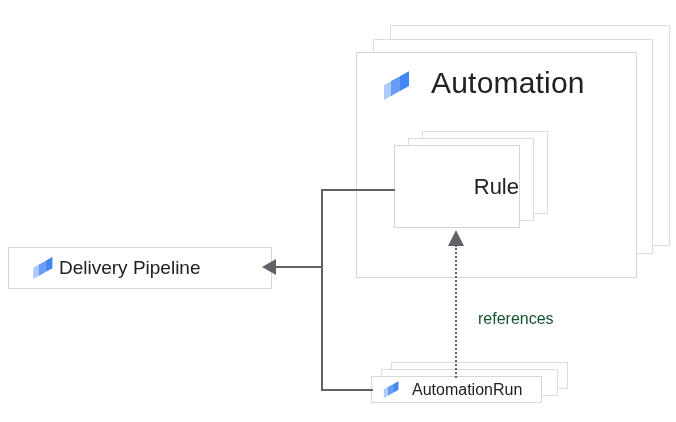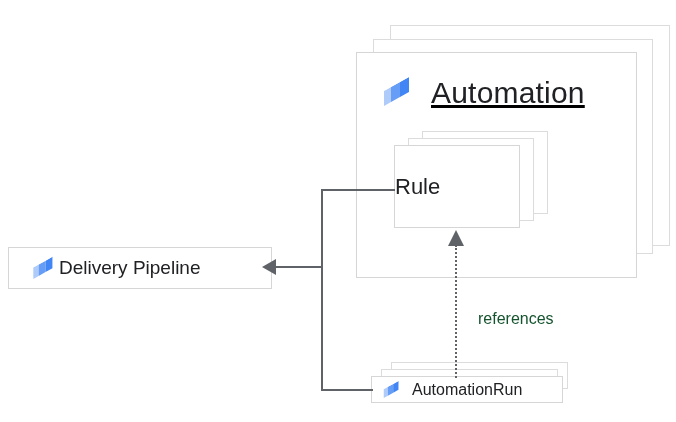--- a/index.html
+++ b/index.html
@@ -32,37 +32,36 @@
   #automation-back  { left: 390px; top: 25px;  width: 280px; height: 221px; z-index: 1; }
   #automation-mid   { left: 373px; top: 39px;  width: 280px; height: 215px; z-index: 2; }
   #automation-front { left: 356px; top: 52px;  width: 281px; height: 226px; z-index: 3; }
 
   #automation-header {
     position: absolute;
     left: 381px;
     top: 66px;
     height: 44px;
     display: flex;
-    align-items: flex-end;
+    align-items: flex-start;
     gap: 16px;
     z-index: 6;
-    text-decoration: underline;
   }
   #automation-title {
     font-size: 30px;
     color: #202124;
     letter-spacing: 0.2px;
     white-space: nowrap;
   }
 
   
   #rule-back  { left: 422px; top: 131px; width: 126px; height: 83px; z-index: 4; }
   #rule-mid   { left: 408px; top: 138px; width: 126px; height: 83px; z-index: 5; }
   #rule-front { left: 394px; top: 145px; width: 126px; height: 83px; z-index: 6;
-                display: flex; align-items: center; justify-content: flex-start; }
+                display: flex; align-items: center; justify-content: flex-end; }
   #rule-label {
     font-size: 22px;
     color: #202124;
   }
 
   
   #delivery-pipeline {
     left: 8px; top: 247px; width: 264px; height: 42px;
     display: flex; align-items: center; gap: 2px;
     padding-left: 22px;
@@ -70,21 +69,21 @@
   }
   #delivery-pipeline-label {
     font-size: 19px;
     color: #202124;
     white-space: nowrap;
   }
 
   
   #run-back  { left: 391px; top: 362px; width: 177px; height: 27px; z-index: 4; }
   #run-mid   { left: 381px; top: 369px; width: 177px; height: 27px; z-index: 5; }
-  #run-front { left: 371px; top: 376px; width: 192px; height: 27px; z-index: 6;
+  #run-front { left: 371px; top: 376px; width: 171px; height: 27px; z-index: 6;
                display: flex; align-items: center; gap: 10px; padding-left: 10px; }
   #run-label {
     font-size: 16px;
     color: #202124;
     white-space: nowrap;
     position: relative;
   }
   #run-label .squiggle {
     position: absolute;
     left: 0;

